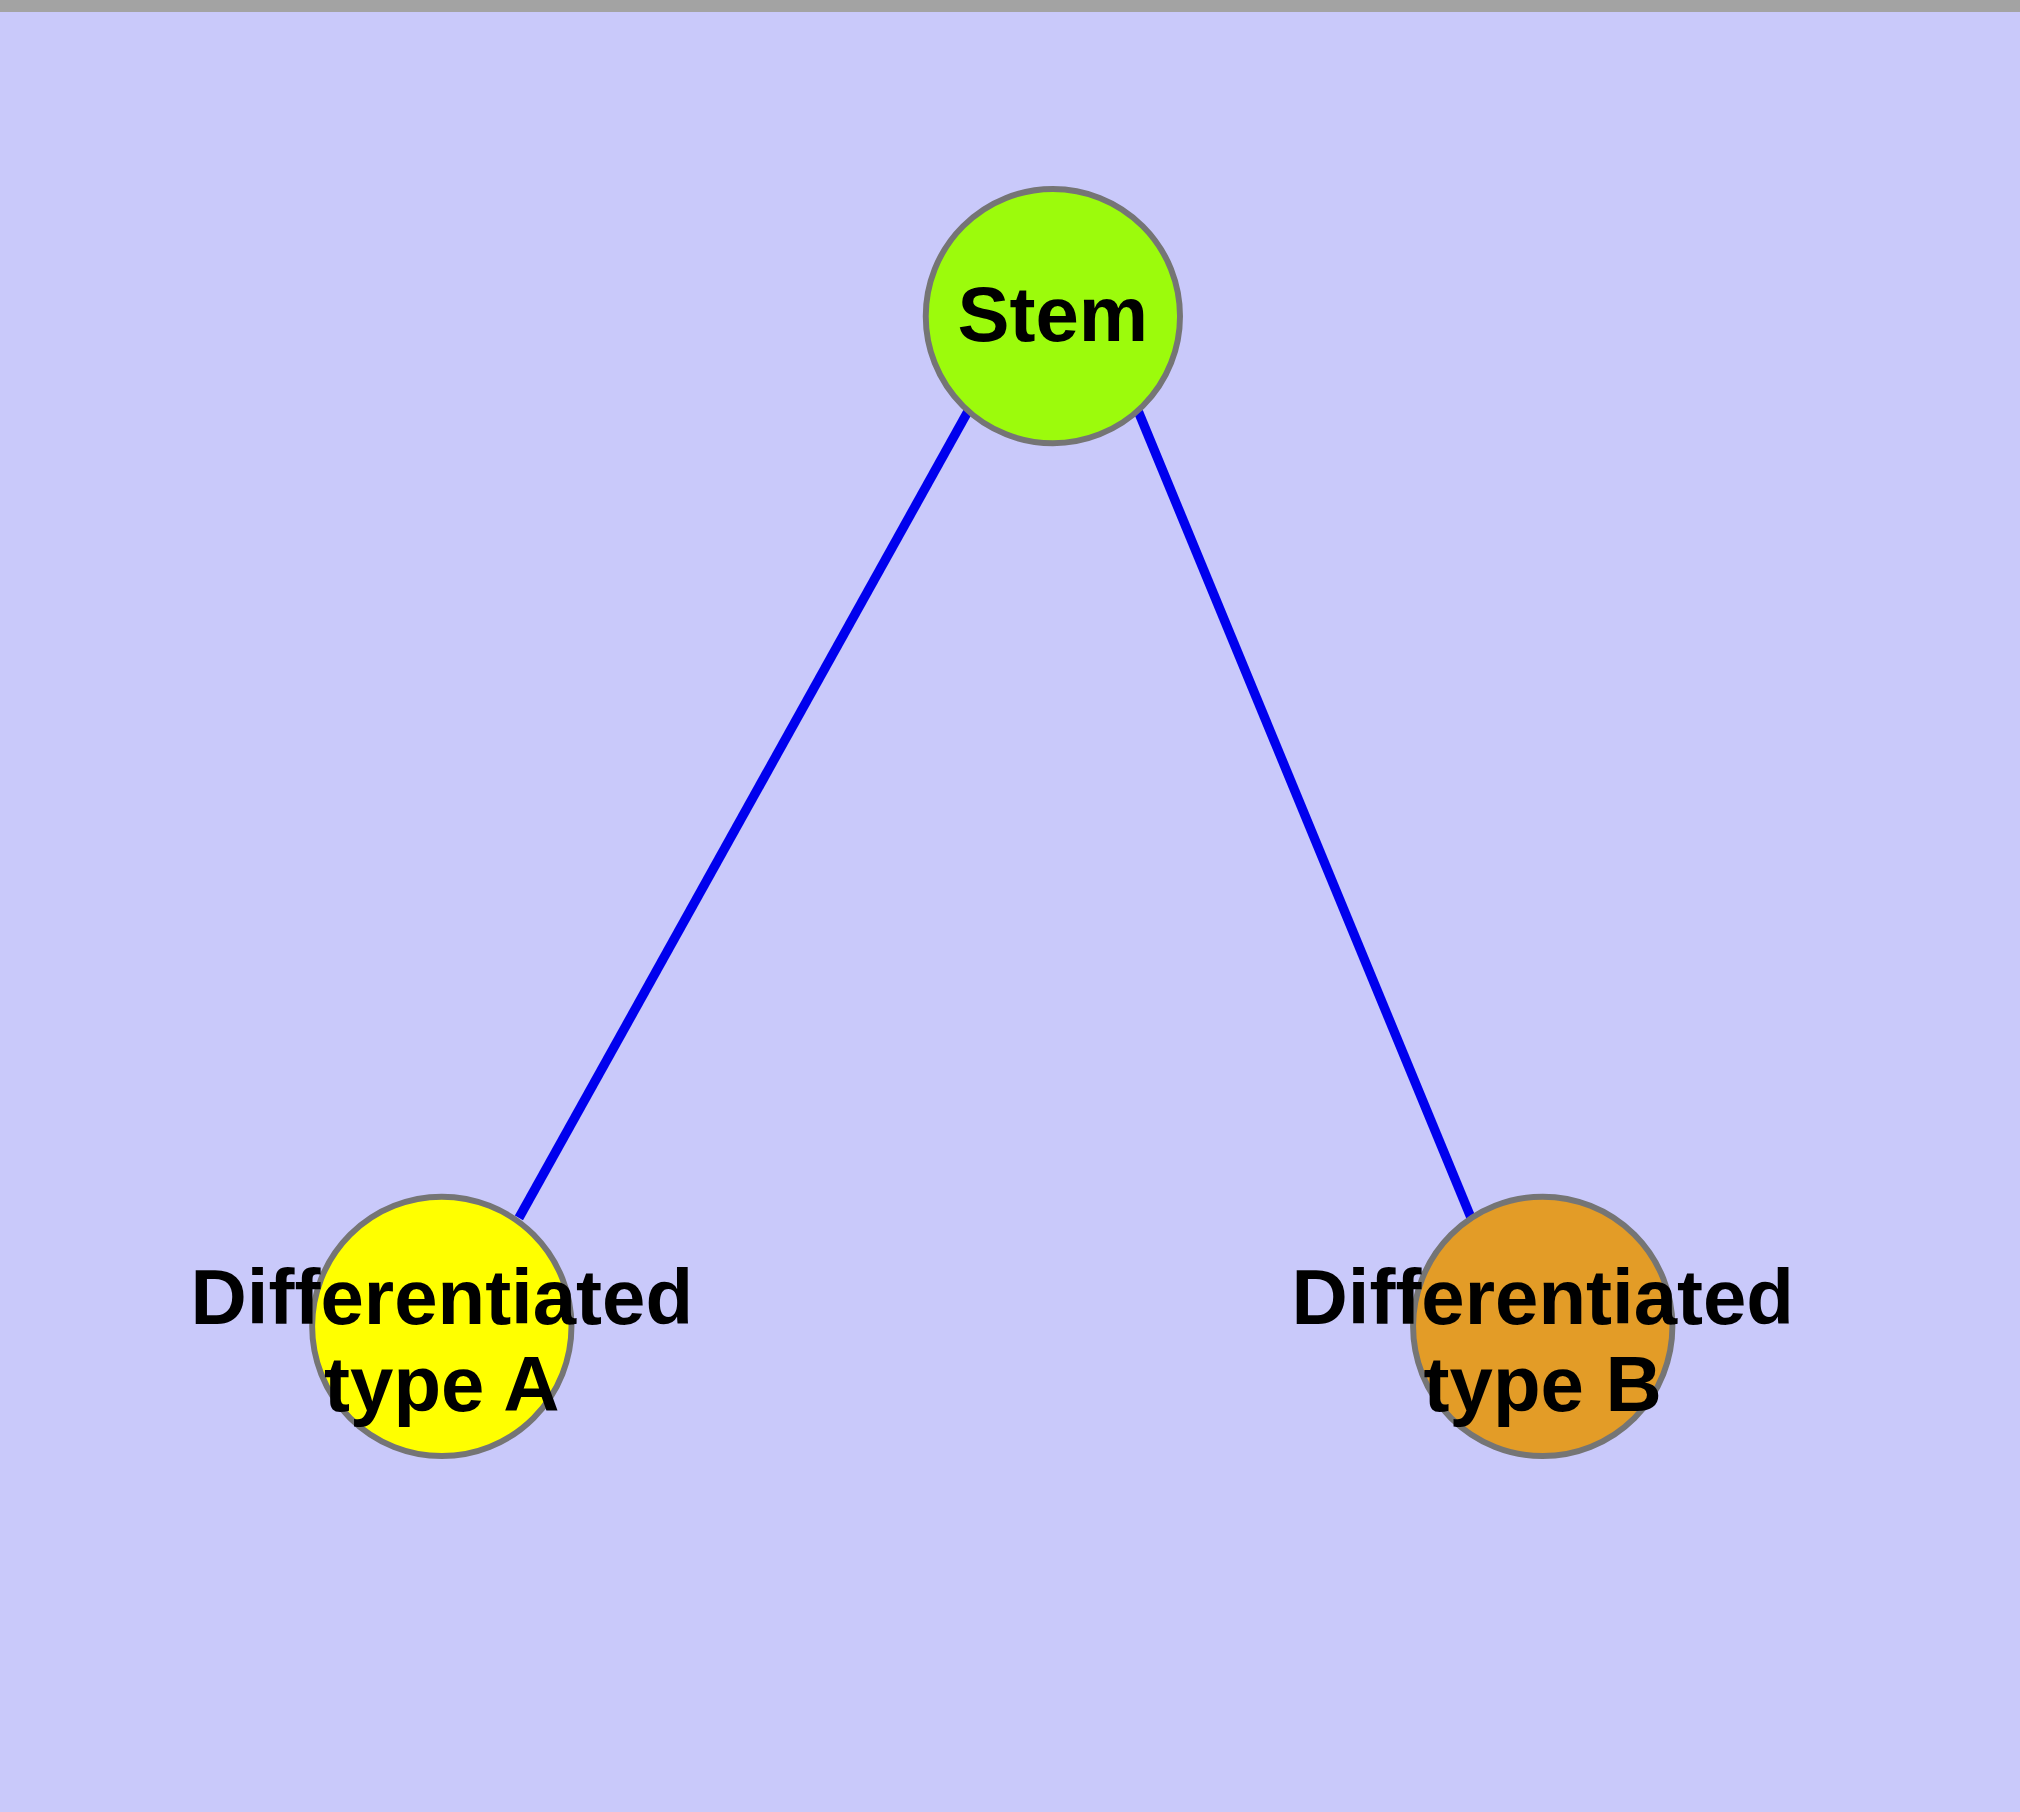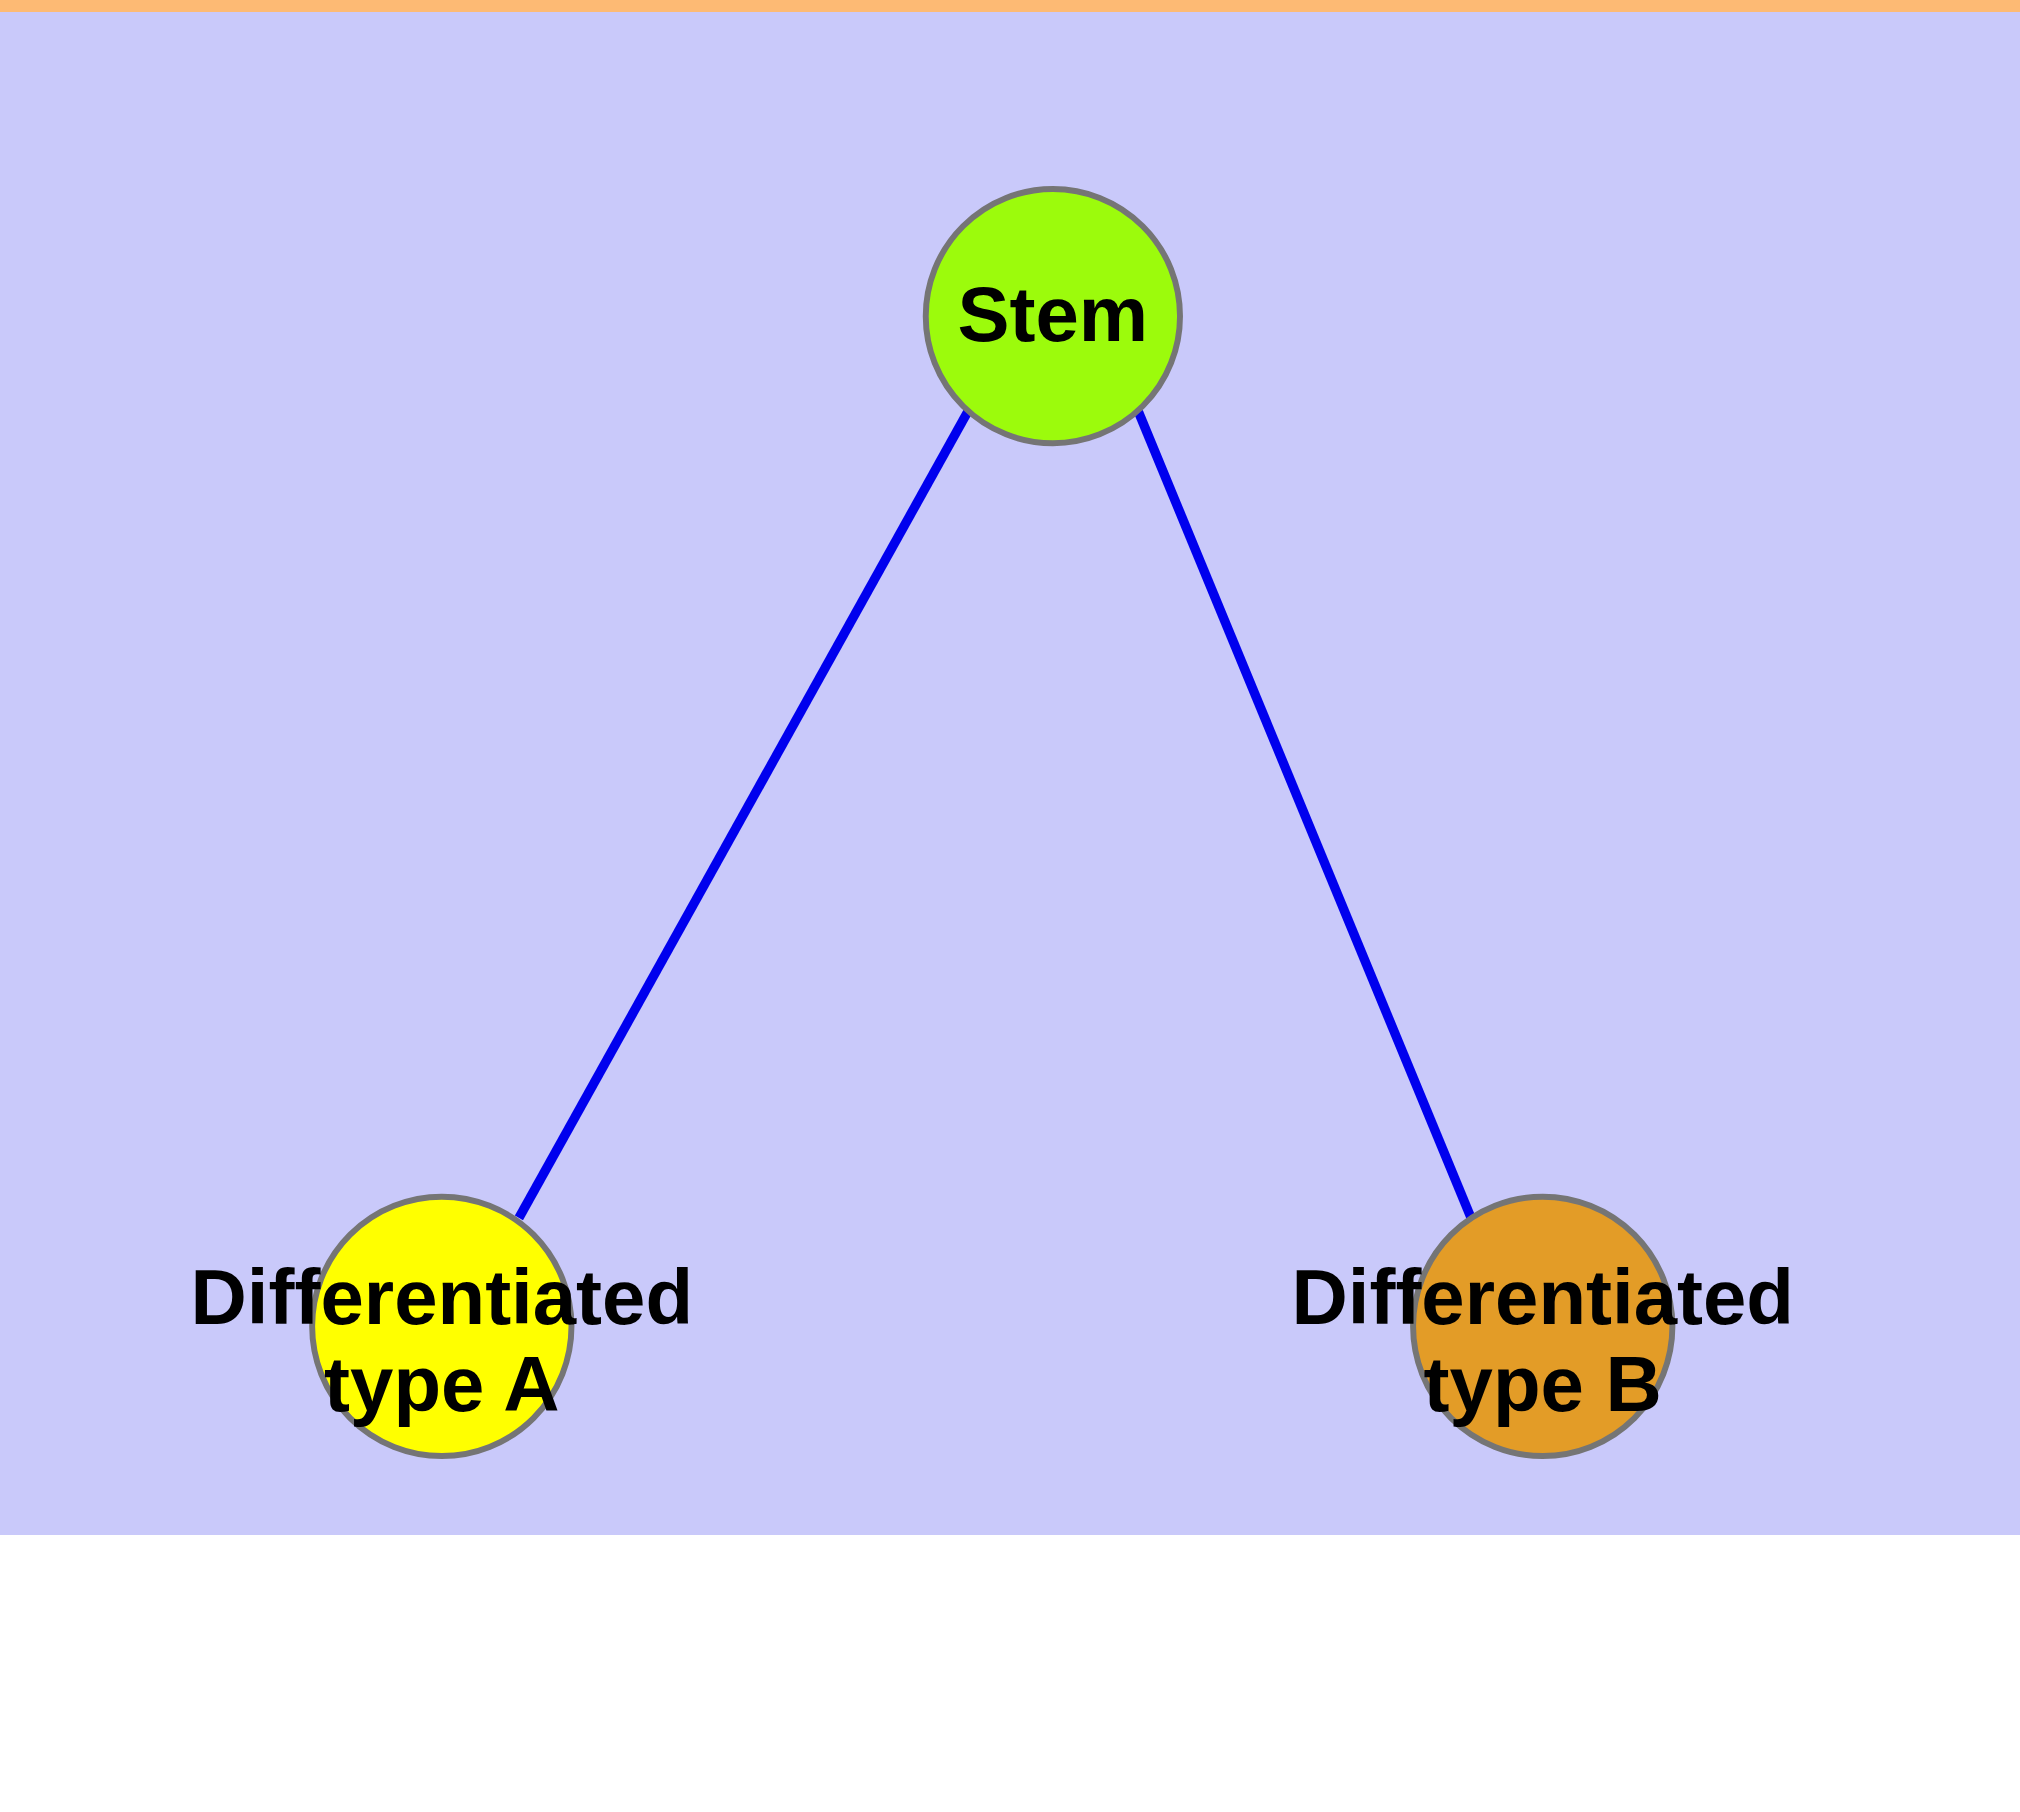--- a/index.html
+++ b/index.html
@@ -3,22 +3,22 @@
 <meta charset="utf-8">
 <style>
   html, body {
     margin: 0;
     padding: 0;
     background: #ffffff;
   }
   #canvas {
     position: relative;
     width: 2021px;
-    height: 1535px;
-    background: #fdba74;
+    height: 1812px;
+    background: #a3a3a3;
     overflow: hidden;
     font-family: "Liberation Sans", sans-serif;
   }
   #graph-surface {
     position: absolute;
     left: 0;
     top: 12px;
     width: 2021px;
     height: 1800px;
     background: #c9c9fa;

